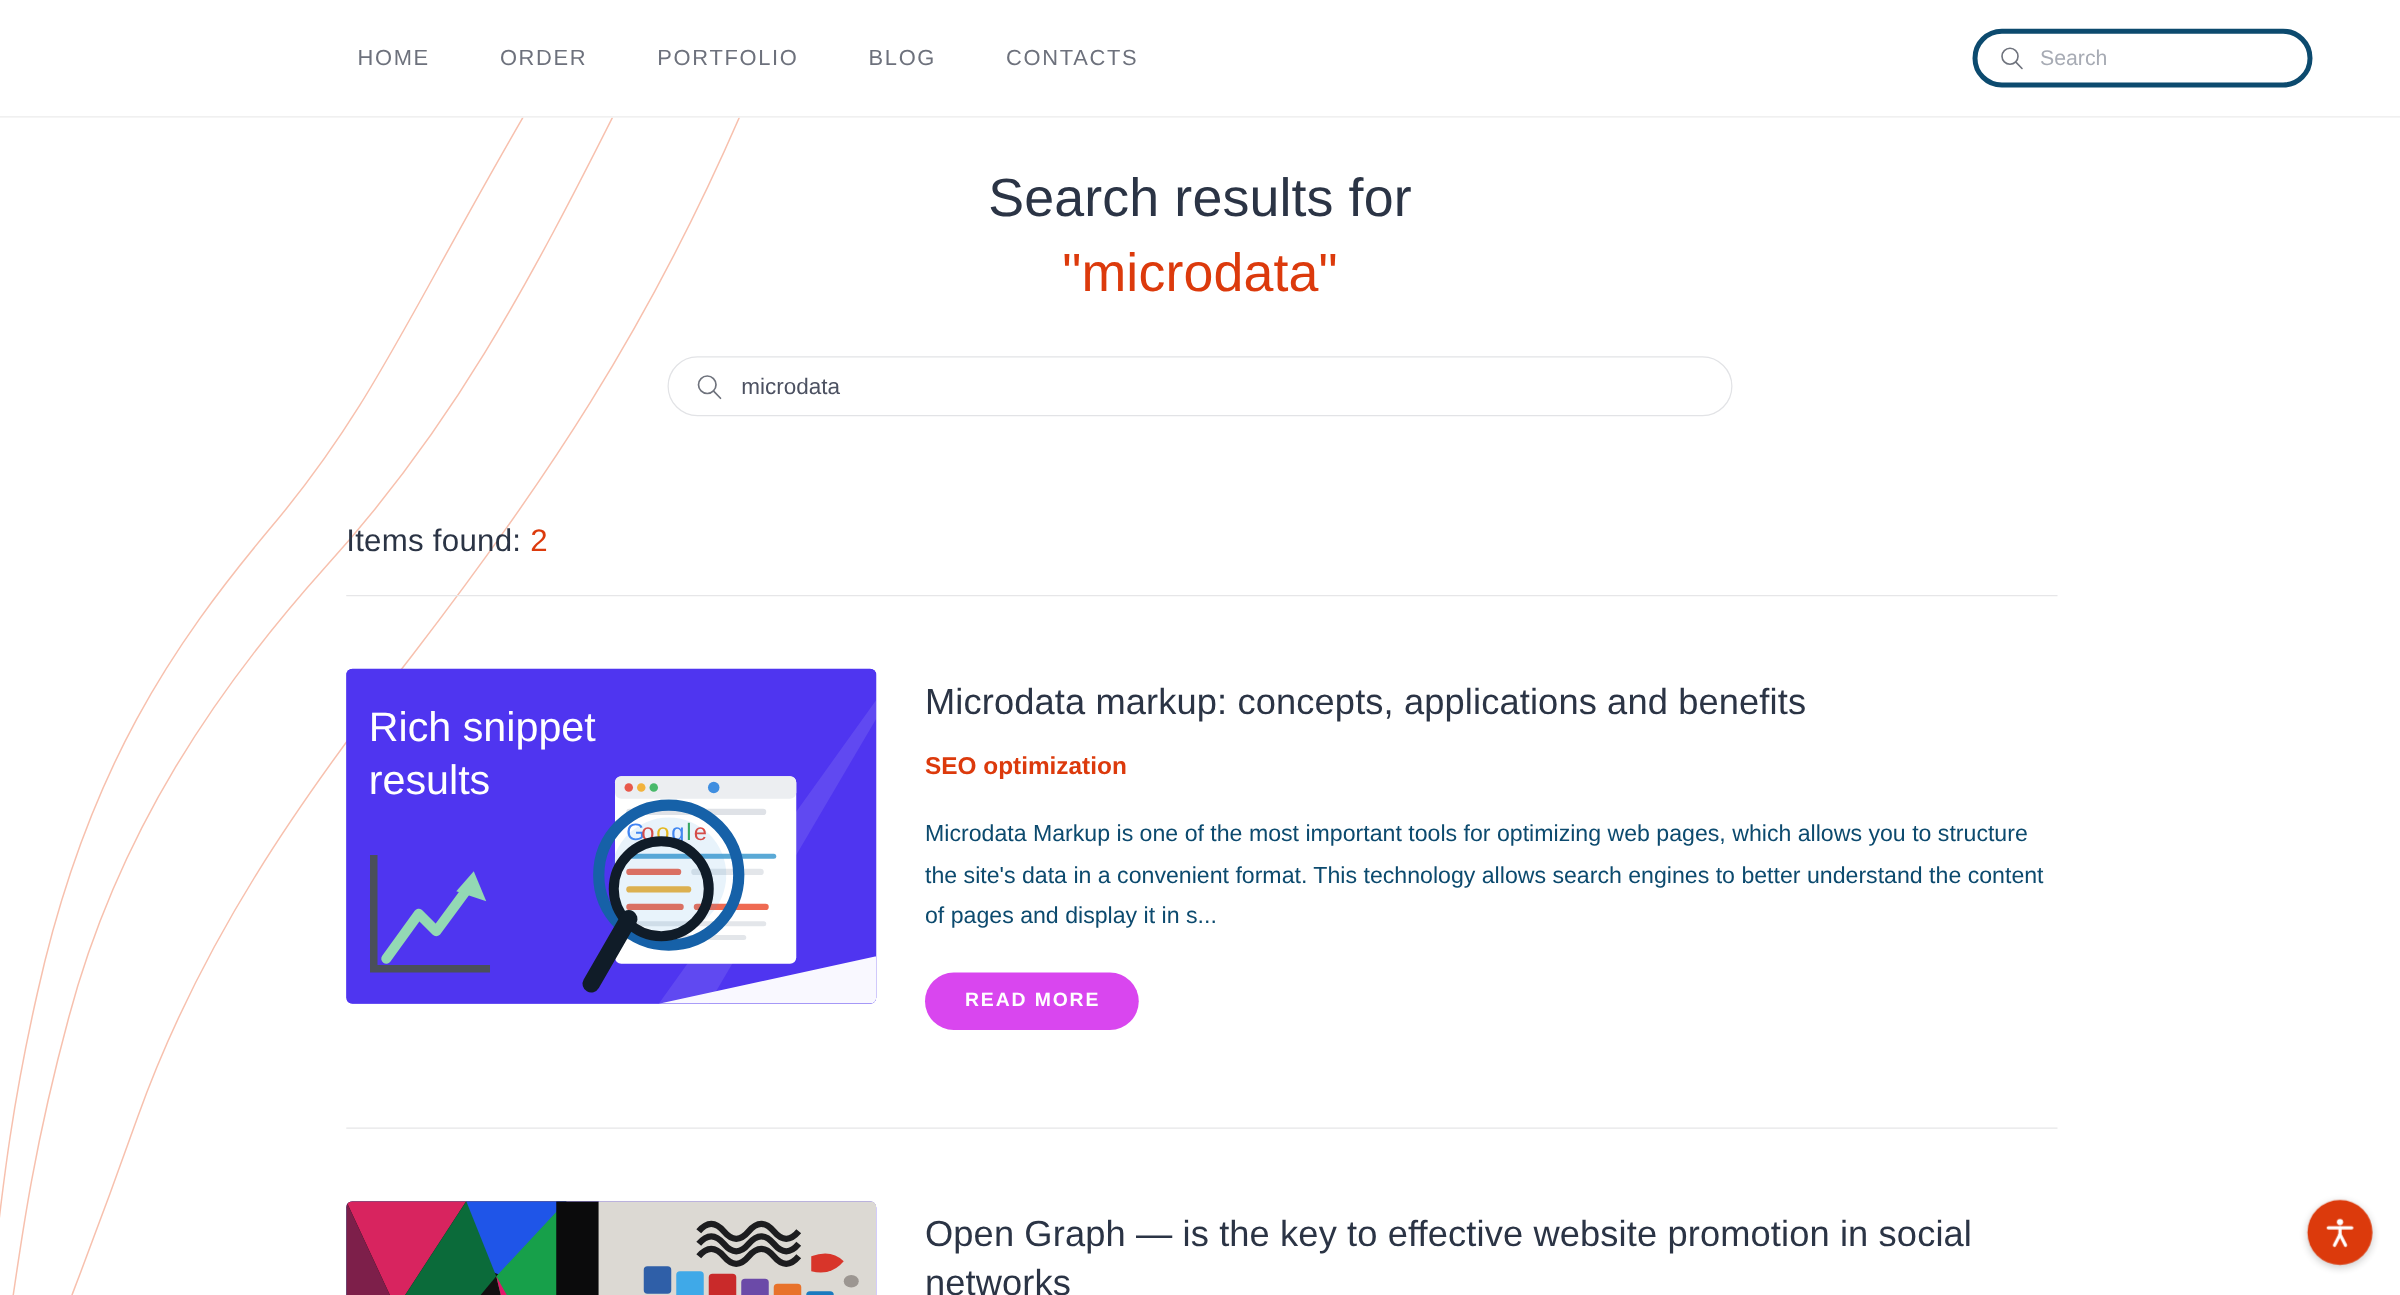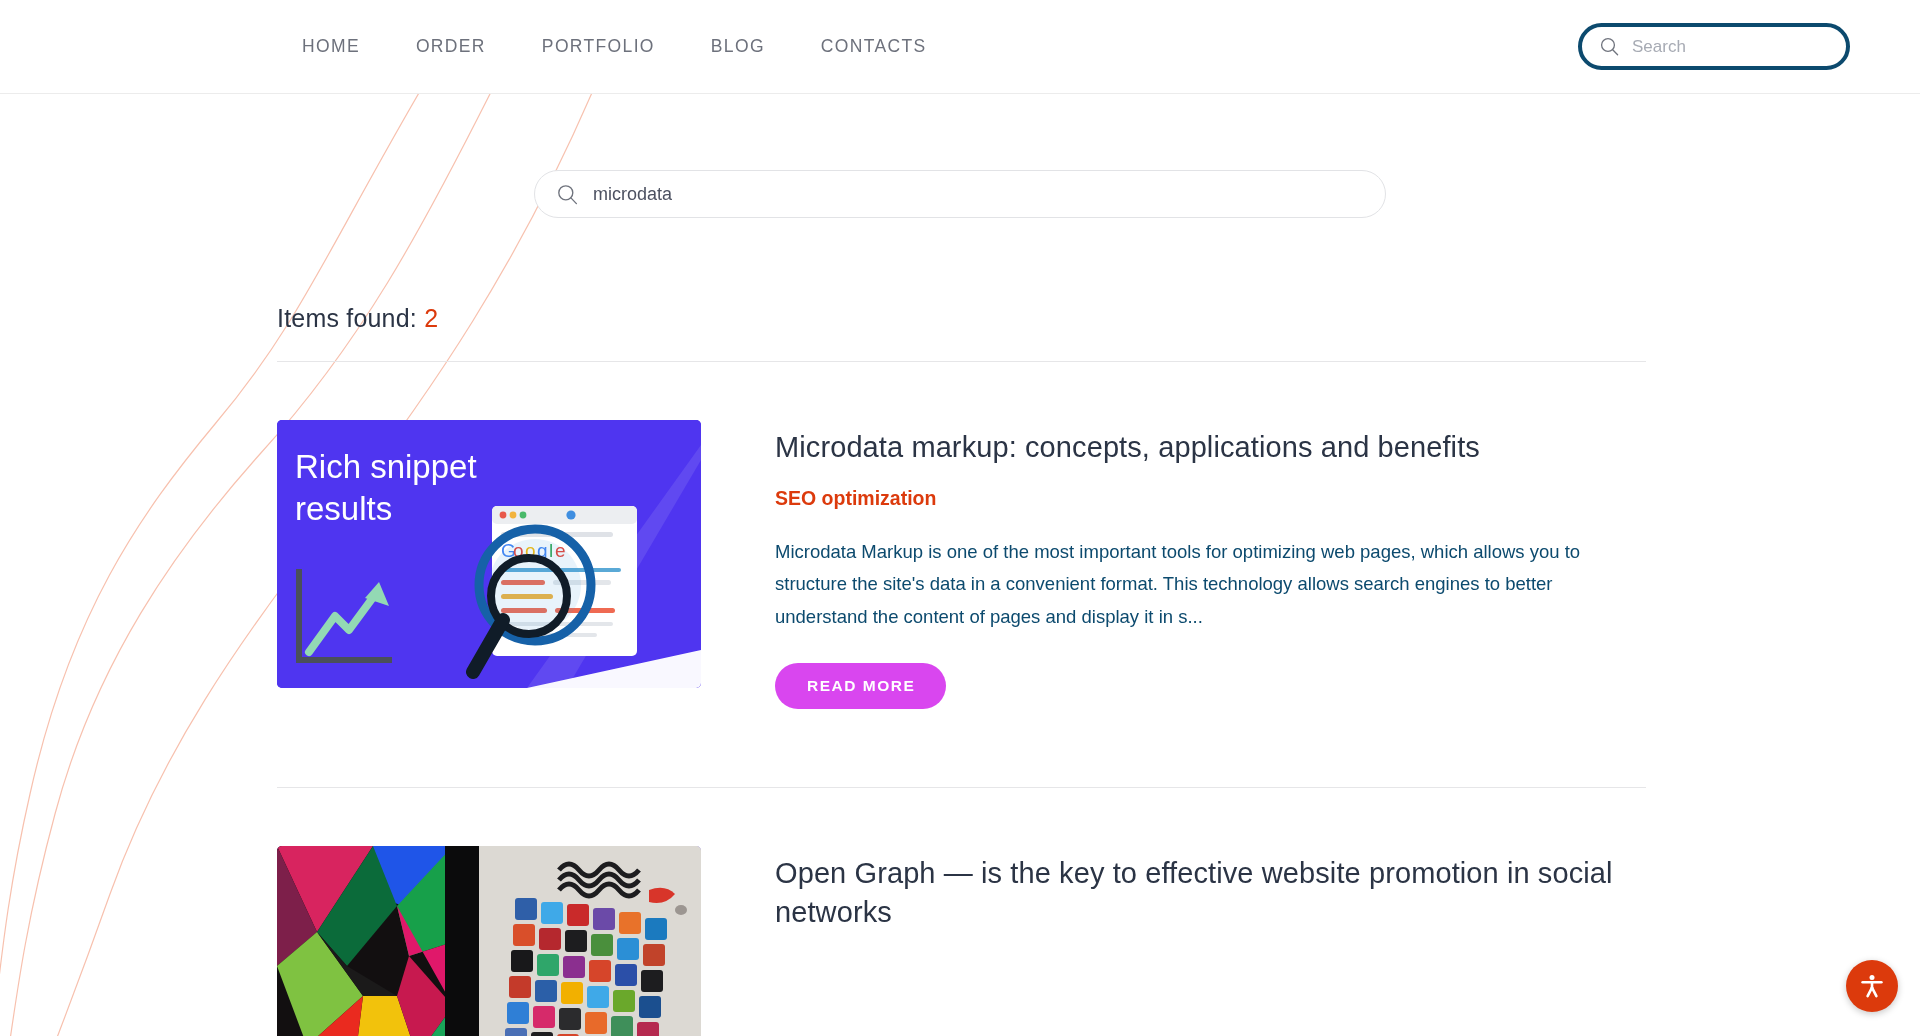--- a/index.html
+++ b/index.html
@@ -30,21 +30,21 @@
 
   
   .site-header {
     position: relative;
     z-index: 5;
     height: 94px;
     background: #ffffff;
     border-bottom: 1px solid #ececec;
     display: flex;
     align-items: center;
-    padding: 0 0 0 16px;
+    padding: 0 0 0 0;
   }
   .header-inner {
     width: 1920px;
     display: flex;
     align-items: center;
     padding-left: 286px;
     padding-right: 70px;
   }
 
   .main-nav {
@@ -156,21 +156,21 @@
   .items-found .count { color: #dc3a0c; }
 
   .divider {
     height: 1px;
     background: #e6e6e8;
     margin-top: 28px;
   }
 
   .result {
     display: flex;
-    gap: 74px;
+    gap: 39px;
     padding-top: 58px;
     padding-bottom: 50px;
   }
 
   .thumb {
     flex: 0 0 auto;
     width: 424px;
     height: 268px;
     border-radius: 5px;
     overflow: hidden;
@@ -272,20 +272,24 @@
         <line x1="12.7" y1="12.7" x2="17.6" y2="17.8" stroke="#6f737d" stroke-width="1.3" stroke-linecap="round"></line>
       </svg>
       <input type="text" placeholder="Search" style="">
     </div>
 
   </div>
 </header>
 
 <main class="page">
 
+  <h1 class="page-title">
+    <span>Search results for</span>
+    <span class="query">"microdata"</span>
+  </h1>
 
   <div class="hero-search-wrap">
     <div class="hero-search">
       <svg class="mag" width="21" height="21" viewBox="0 0 21 21" aria-hidden="true">
         <circle cx="8.8" cy="8.8" r="7" fill="none" stroke="#6f737d" stroke-width="1.35"></circle>
         <line x1="13.9" y1="13.9" x2="19.4" y2="19.6" stroke="#6f737d" stroke-width="1.35" stroke-linecap="round"></line>
       </svg>
       <input type="text" placeholder="Search" value="microdata" style="">
     </div>
   </div>

